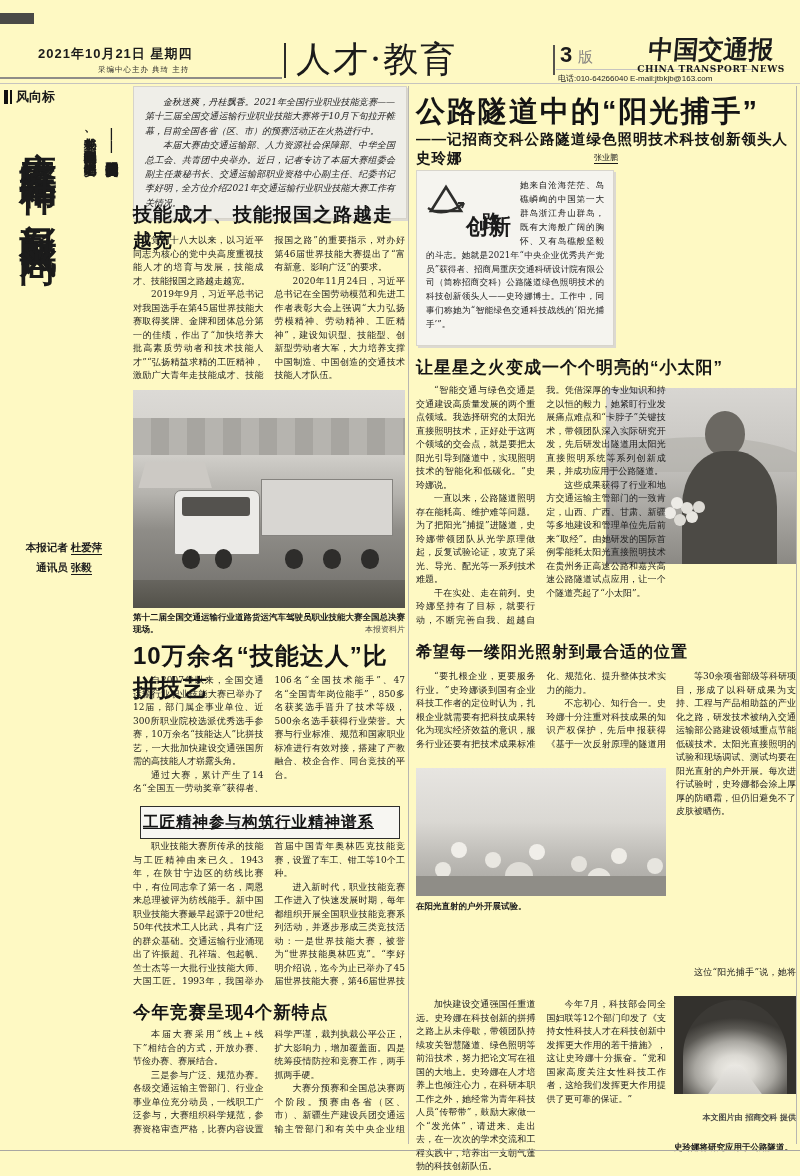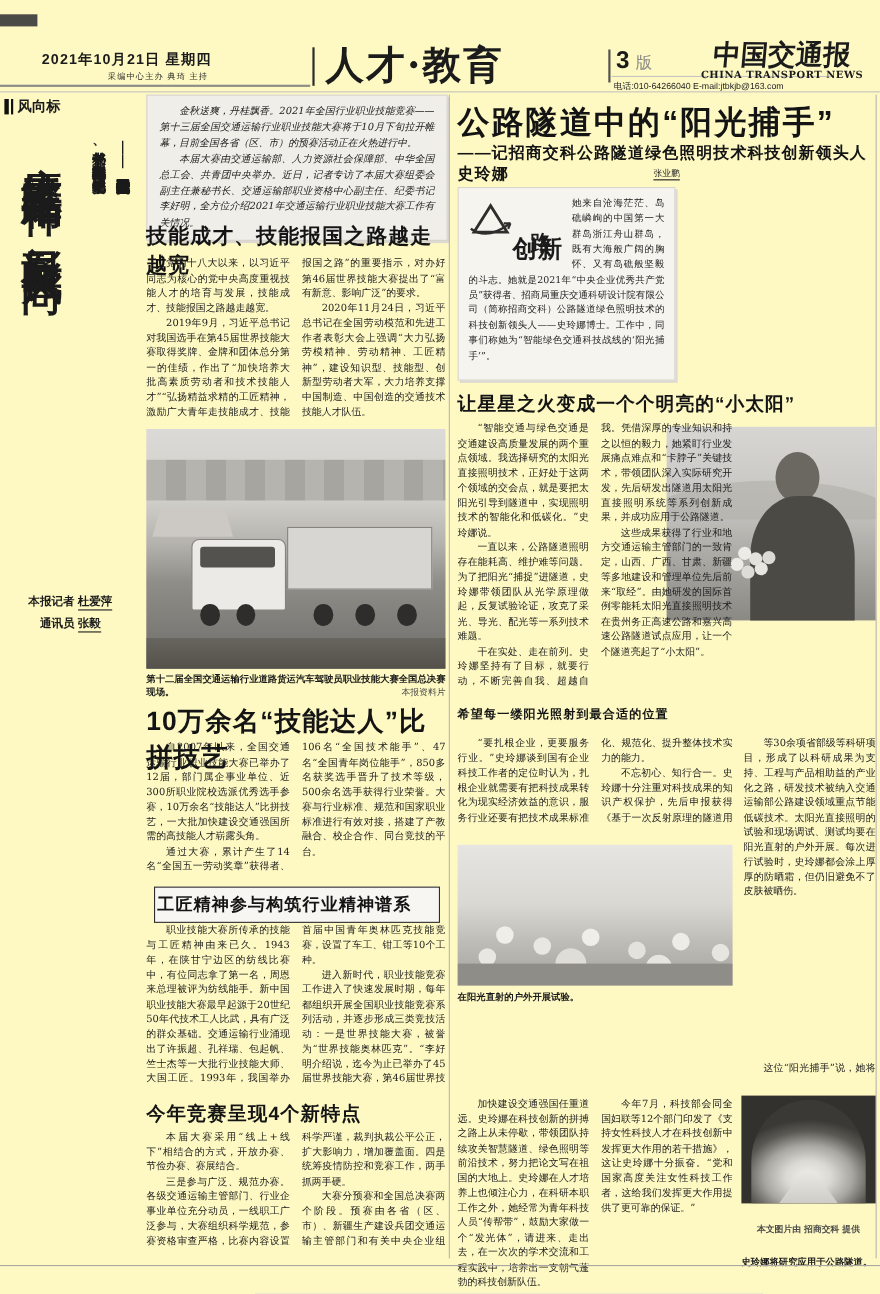--- a/index.html
+++ b/index.html
@@ -14,21 +14,21 @@
   .body-cols{font-size:9px;line-height:1.5;text-align:justify;overflow:hidden;column-gap:11px;column-fill:auto;}
   .cols2{column-count:2;}
   .cols3{column-count:3;}
   .body-cols p{margin:0;text-indent:2em;}
   .cap{font-size:8.5px;font-weight:bold;font-family:"Liberation Sans",sans-serif;line-height:1.4;}
   .credit{font-weight:normal;color:#4a4a48;font-size:8px;}
   .vert{writing-mode:vertical-rl;}
   .intro-box{background:#efeee8;border:1px solid #d6d3ca;box-shadow:2px 2px 0 #dcd9d1;
              padding:8px 11px;font-style:italic;font-size:9px;line-height:1.6;text-align:justify;}
   .intro-box p{margin:0;text-indent:2em;}
-  .boxhead{border:1.5px solid #2d2d2b;padding:5px 2px;background:#f7f6f2;}
+  .boxhead{border:1.5px solid #2d2d2b;padding:5px 2px;background:#f7f6f2;text-decoration:underline;}
   .photo{position:relative;overflow:hidden;}
   .photo > div{position:absolute;}
   
   .photo-competition{background:linear-gradient(180deg,#dcdad6 0%,#d0cec9 30%,#b4b2ad 48%,#8f8d88 64%,#6f6d69 100%);}
   .pc-building{left:0;top:13%;width:100%;height:17%;background:repeating-linear-gradient(90deg,#b6b4af 0 18px,#a7a5a0 18px 36px);}
   .pc-tent{left:2%;top:33%;width:27%;height:12%;background:#ccc9c4;clip-path:polygon(0 100%,10% 0,90% 0,100% 100%);}
   .pc-trailer{left:47%;top:41%;width:48%;height:25%;background:#d8d6d2;border:1px solid #85837f;}
   .pc-cab{left:15%;top:46%;width:31%;height:29%;background:#ebeae7;border:1px solid #85837f;border-radius:7px 7px 2px 2px;}
   .pc-windshield{left:18%;top:49%;width:25%;height:9%;background:#54524e;border-radius:3px;}
   .pc-wheel{top:73%;width:6.5%;height:9%;background:#2e2d2b;border-radius:50%;}
@@ -62,21 +62,21 @@
 </head>
 <body>
 
 <div class="page">
 
   <div class="abs" style="left:0;top:13px;width:34px;height:11px;background:#4a4a47;"></div>
   <div class="abs sans" style="left:38px;top:45px;font-size:13px;font-weight:700;letter-spacing:1px;">2021年10月21日 星期四</div>
   <div class="abs sans" style="left:98px;top:65px;font-size:7.5px;color:#2e2e2c;letter-spacing:1px;">采编中心主办 典琦 主持</div>
   <div class="hrule" style="left:0;top:77px;width:282px;height:2px;"></div>
   <div class="abs" style="left:284px;top:43px;width:2px;height:35px;background:#2c2c2a;"></div>
-  <div class="abs" style="left:296px;top:36px;font-size:35px;font-weight:700;letter-spacing:2px;font-family:'DejaVu Serif',serif;">人才·教育</div>
+  <div class="abs" style="left:296px;top:36px;font-size:35px;font-weight:400;letter-spacing:2px;font-family:'DejaVu Serif',serif;">人才·教育</div>
   <div class="abs" style="left:553px;top:45px;width:1.5px;height:30px;background:#55534f;"></div>
   <div class="abs sans" style="left:560px;top:42px;font-size:22px;font-weight:900;">3</div>
   <div class="abs sans" style="left:578px;top:48px;font-size:15px;font-weight:400;color:#8a8884;">版</div>
   <div class="lrule" style="left:556px;top:69px;width:200px;height:1px;"></div>
   <div class="abs sans" style="left:558px;top:73px;font-size:8px;color:#222;">电话:010-64266040 E-mail:jtbkjb@163.com</div>
   <div class="abs" style="left:632px;top:33px;width:158px;text-align:center;font-size:25px;font-weight:900;transform:skewX(-5deg);font-family:'DejaVu Serif',serif;">中国交通报</div>
   <div class="abs" style="left:632px;top:64px;width:158px;text-align:center;font-size:9px;font-weight:700;letter-spacing:.5px;font-family:'DejaVu Serif',serif;">CHINA TRANSPORT NEWS</div>
   <div class="lrule" style="left:0;top:83px;width:800px;height:1px;"></div>
 
   <div class="abs" style="left:4px;top:88px;display:flex;align-items:center;">
@@ -183,21 +183,21 @@
   </div>
 
   <div class="abs hl" style="left:416px;top:356px;width:380px;font-size:17px;">让星星之火变成一个个明亮的“小太阳”</div>
   <div class="abs body-cols cols3" style="left:416px;top:384px;width:380px;height:250px;">
     <p>“智能交通与绿色交通是交通建设高质量发展的两个重点领域。我选择研究的太阳光直接照明技术，正好处于这两个领域的交会点，就是要把太阳光引导到隧道中，实现照明技术的智能化和低碳化。”史玲娜说。</p>
     <p>一直以来，公路隧道照明存在能耗高、维护难等问题。为了把阳光“捕捉”进隧道，史玲娜带领团队从光学原理做起，反复试验论证，攻克了采光、导光、配光等一系列技术难题。</p>
     <p>干在实处、走在前列。史玲娜坚持有了目标，就要行动，不断完善自我、超越自我。凭借深厚的专业知识和持之以恒的毅力，她紧盯行业发展痛点难点和“卡脖子”关键技术，带领团队深入实际研究开发，先后研发出隧道用太阳光直接照明系统等系列创新成果，并成功应用于公路隧道。</p>
     <p>这些成果获得了行业和地方交通运输主管部门的一致肯定，山西、广西、甘肃、新疆等多地建设和管理单位先后前来“取经”。由她研发的国际首例零能耗太阳光直接照明技术在贵州务正高速公路和嘉兴高速公路隧道试点应用，让一个个隧道亮起了“小太阳”。</p>
   </div>
 
-  <div class="abs hl" style="left:416px;top:642px;width:380px;font-size:11px;">希望每一缕阳光照射到最合适的位置</div>
+  <div class="abs hl" style="left:416px;top:642px;width:380px;font-size:16px;">希望每一缕阳光照射到最合适的位置</div>
   <div class="abs" style="left:416px;top:670px;width:380px;height:262px;">
     <div class="abs body-cols cols2" style="left:0;top:0;width:250px;height:92px;">
       <p>“要扎根企业，更要服务行业。”史玲娜谈到国有企业科技工作者的定位时认为，扎根企业就需要有把科技成果转化为现实经济效益的意识，服务行业还要有把技术成果标准化、规范化、提升整体技术实力的能力。</p>
       <p>不忘初心、知行合一。史玲娜十分注重对科技成果的知识产权保护，先后申报获得《基于一次反射原理的隧道用太阳光直接照明系统》等4项授权发明专利，编写专著4部，主持参与《基于公路隧道照明规范节能型系统设计及管理技术推广应用》《运营隧道照明安全保障与节能策略研究》</p>
     </div>
     <div class="abs photo photo-field" style="left:0;top:98px;width:250px;height:128px;">
       <div class="pf-bloom"></div>
       <div class="pf-ground"></div>
     </div>
     <div class="abs cap" style="left:0;top:231px;width:250px;">在阳光直射的户外开展试验。</div>
@@ -212,18 +212,18 @@
       <p>今年7月，科技部会同全国妇联等12个部门印发了《支持女性科技人才在科技创新中发挥更大作用的若干措施》，这让史玲娜十分振奋。“党和国家高度关注女性科技工作者，这给我们发挥更大作用提供了更可靠的保证。”</p>
     </div>
     <div class="abs body-cols" style="left:260px;top:0;width:120px;height:26px;column-count:1;">
       <p>这位“阳光捕手”说，她将继续不懈攀登科技高峰，当好智能绿色交通科技战线的“发光体”。</p>
     </div>
     <div class="abs photo photo-tunnel" style="left:258px;top:30px;width:122px;height:98px;">
       <div class="pt-arch"></div>
       <div class="pt-road"></div>
     </div>
     <div class="abs cap" style="left:258px;top:132px;width:122px;margin-top:44px;">史玲娜将研究应用于公路隧道。</div>
-    <div class="abs credit" style="left:258px;top:146px;width:122px;text-align:center;font-weight:bold;">本文图片由 招商交科 提供</div>
+    <div class="abs credit" style="left:258px;top:146px;width:122px;text-align:right;font-weight:bold;">本文图片由 招商交科 提供</div>
   </div>
 
   <div class="hrule" style="left:0;top:1150px;width:800px;height:1px;background:#a9a7a2;"></div>
 
 </div>
 
 </body></html>

